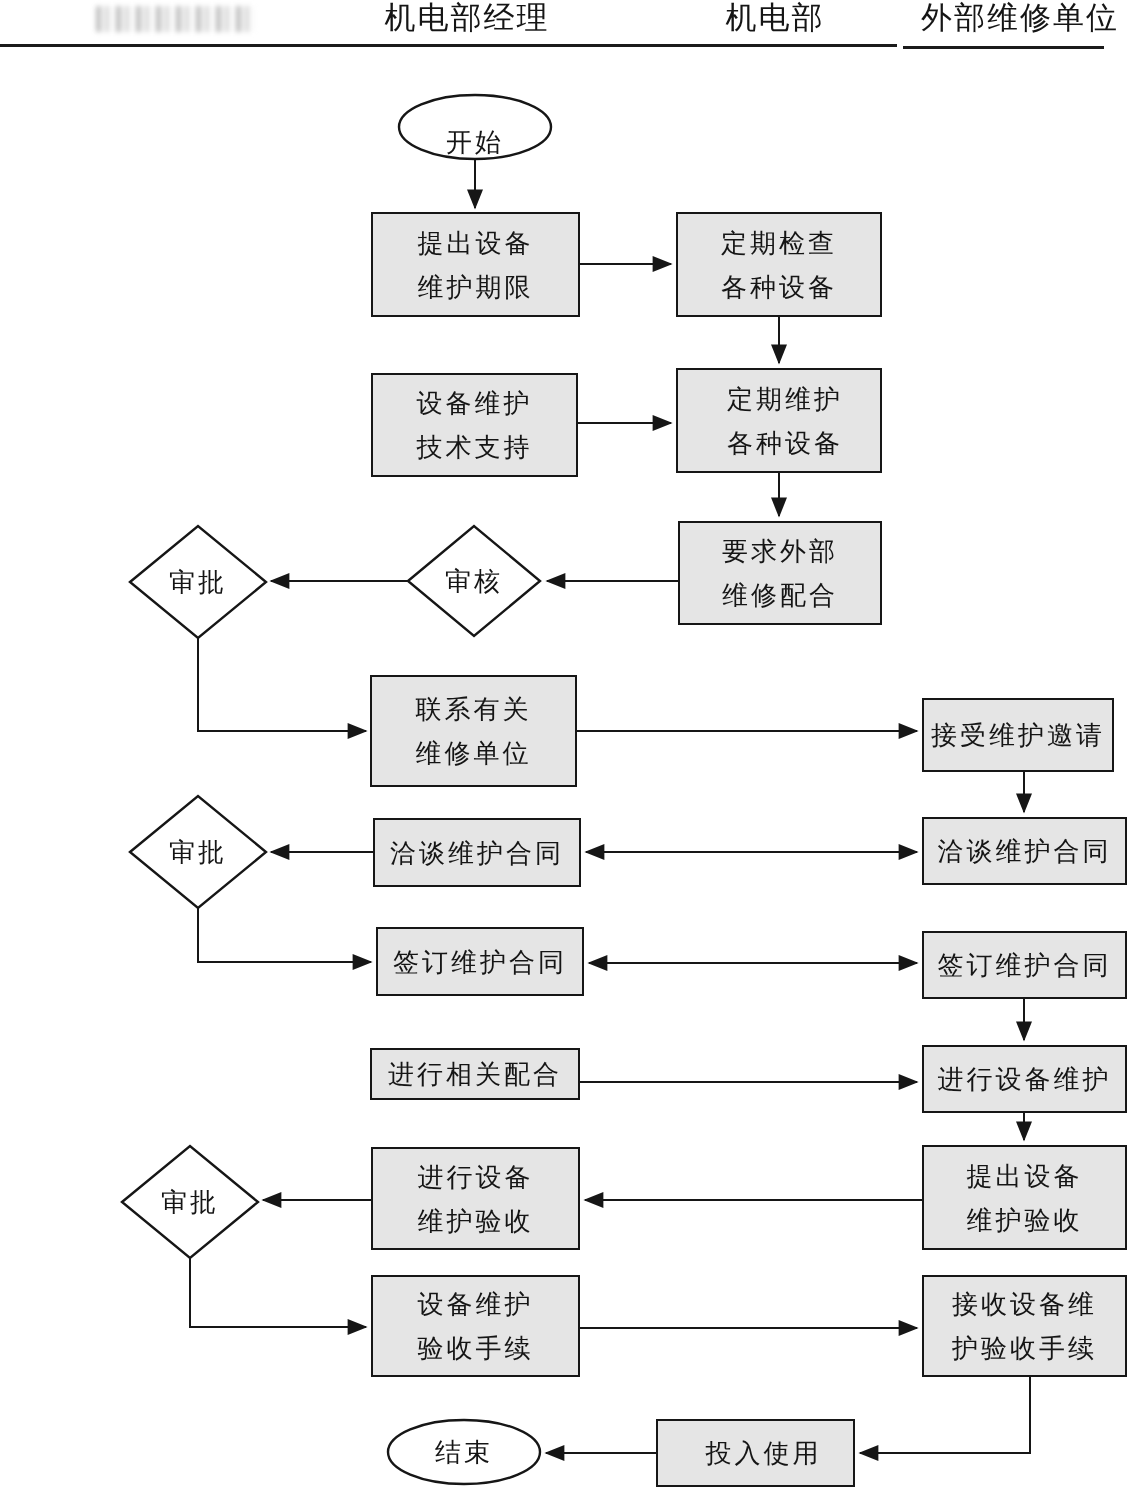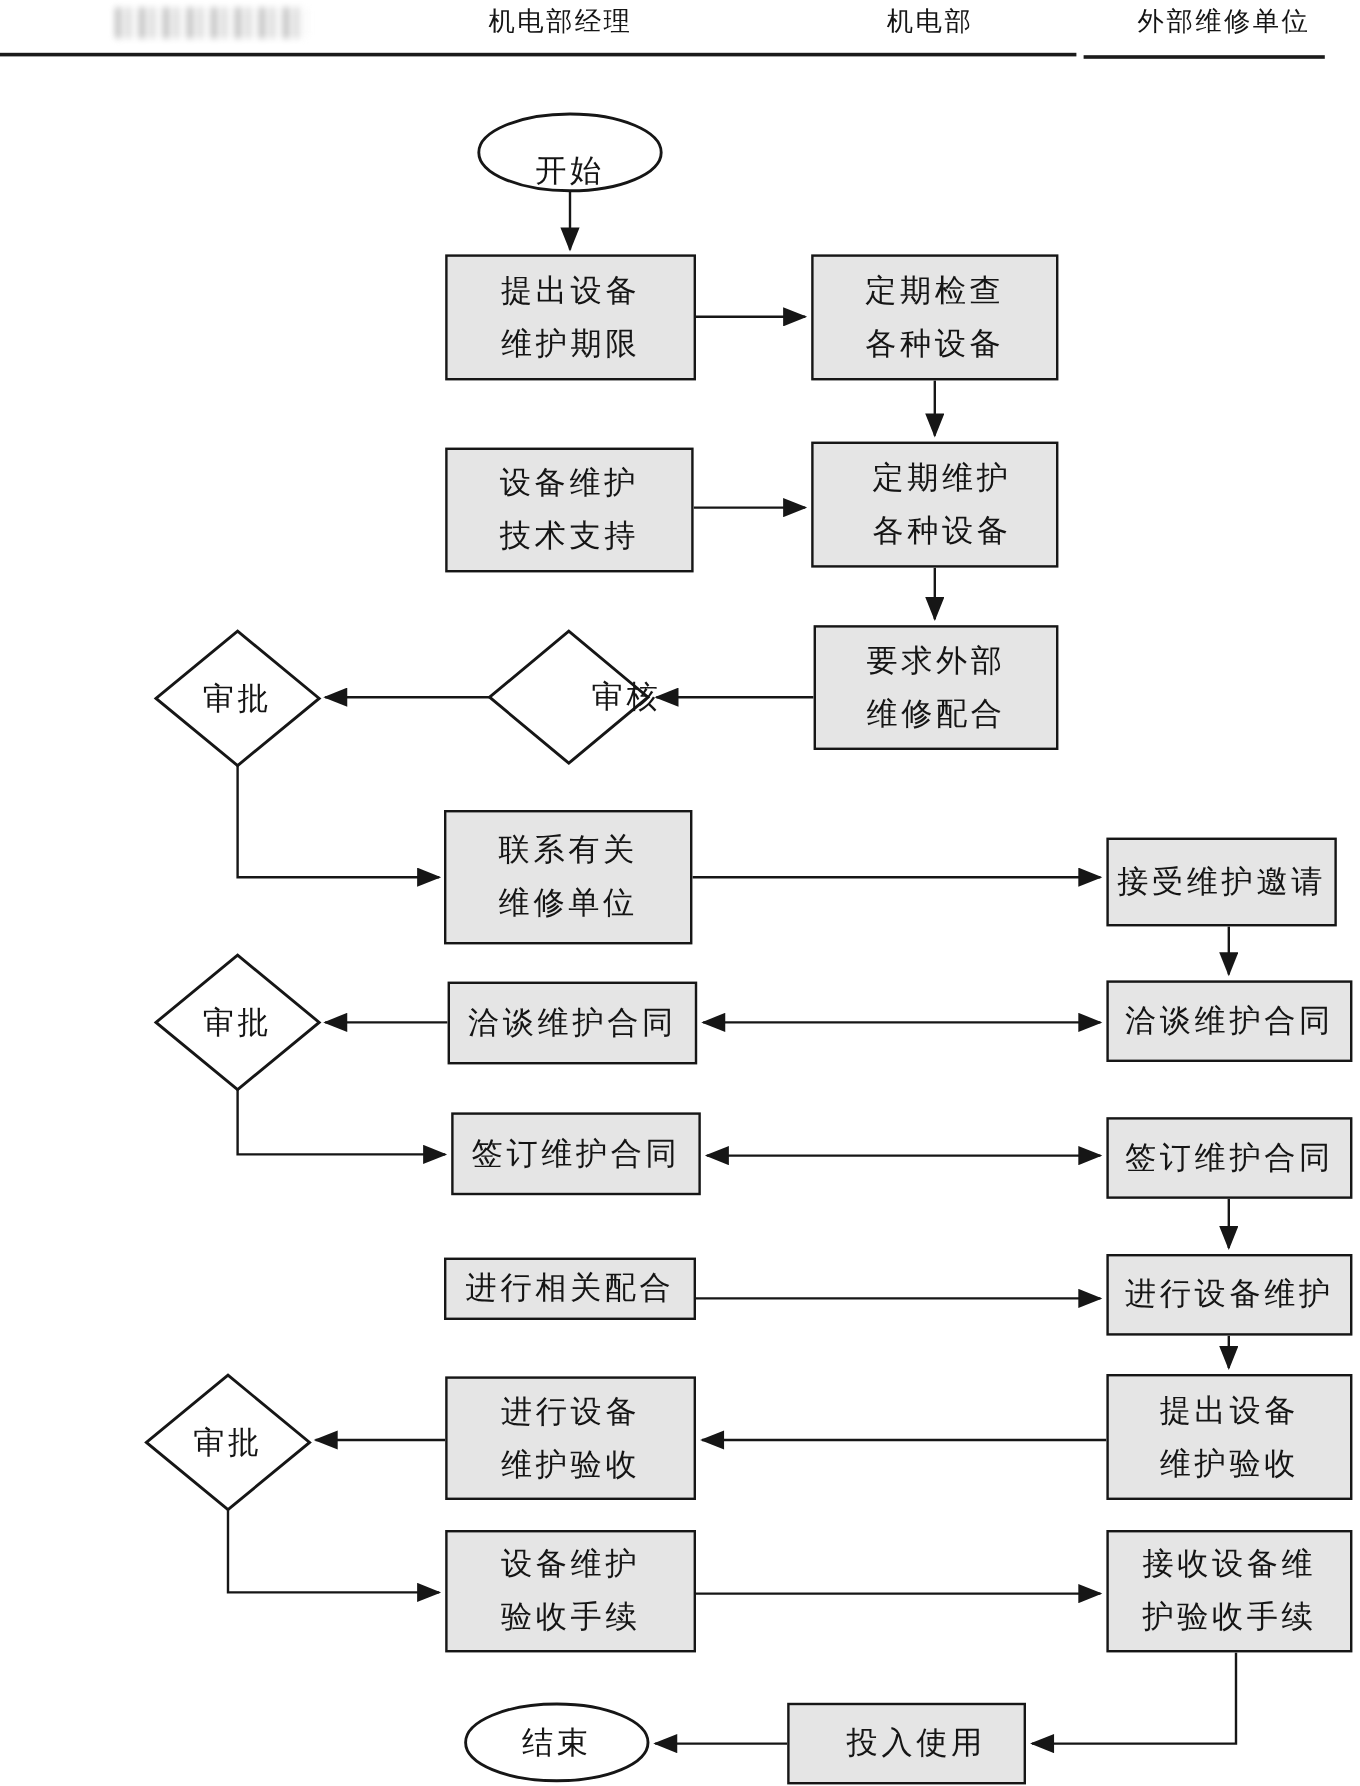--- a/index.html
+++ b/index.html
@@ -8,21 +8,21 @@
     width:1133px;height:1488px;
     background:#ffffff;
     font-family:"DejaVu Serif","Liberation Serif",serif;
     color:#151515;
     overflow:hidden;
   }
   
   .col-header{
     position:absolute;top:2px;height:32px;
     display:flex;align-items:center;justify-content:center;
-    font-size:22px;letter-spacing:2px;white-space:nowrap;
+    font-size:31px;letter-spacing:2px;white-space:nowrap;
   }
   .blur-label{
     position:absolute;left:96px;top:6px;width:160px;height:26px;
     background:repeating-linear-gradient(90deg,#8a8a8a 0 5px,#f4f4f4 5px 9px,#b5b5b5 9px 13px,#fafafa 13px 20px);
     filter:blur(2.5px);opacity:.55;border-radius:2px;
   }
   .rule{position:absolute;background:#1b1b1b;height:3px;}
   
   .box{
     position:absolute;box-sizing:border-box;
@@ -85,21 +85,21 @@
     <ellipse class="shape" cx="475" cy="127" rx="76" ry="32"></ellipse>
     <ellipse class="shape" cx="464" cy="1452" rx="76" ry="32"></ellipse>
 
     <polygon class="shape" points="408,581 474,526 540,581 474,636"></polygon>
     <polygon class="shape" points="130,582 198,526 266,582 198,638"></polygon>
     <polygon class="shape" points="130,852 198,796 266,852 198,908"></polygon>
     <polygon class="shape" points="122,1202 190,1146 258,1202 190,1258"></polygon>
   </svg>
 
   <div class="shape-label" style="left:475px;top:127px;margin-top:15px;">开始</div>
-  <div class="shape-label" style="left:474px;top:581px;margin-left:48px;">审核</div>
+  <div class="shape-label" style="left:474px;top:581px;">审核</div>
   <div class="shape-label" style="left:198px;top:582px;">审批</div>
   <div class="shape-label" style="left:198px;top:852px;">审批</div>
   <div class="shape-label" style="left:190px;top:1202px;">审批</div>
   <div class="shape-label" style="left:464px;top:1452px;">结束</div>
 
   <div class="box" style="left:371px;top:212px;width:209px;height:105px;">提出设备
 维护期限</div>
   <div class="box" style="left:676px;top:212px;width:206px;height:105px;">定期检查
 各种设备</div>
   <div class="box" style="left:371px;top:373px;width:207px;height:104px;">设备维护

